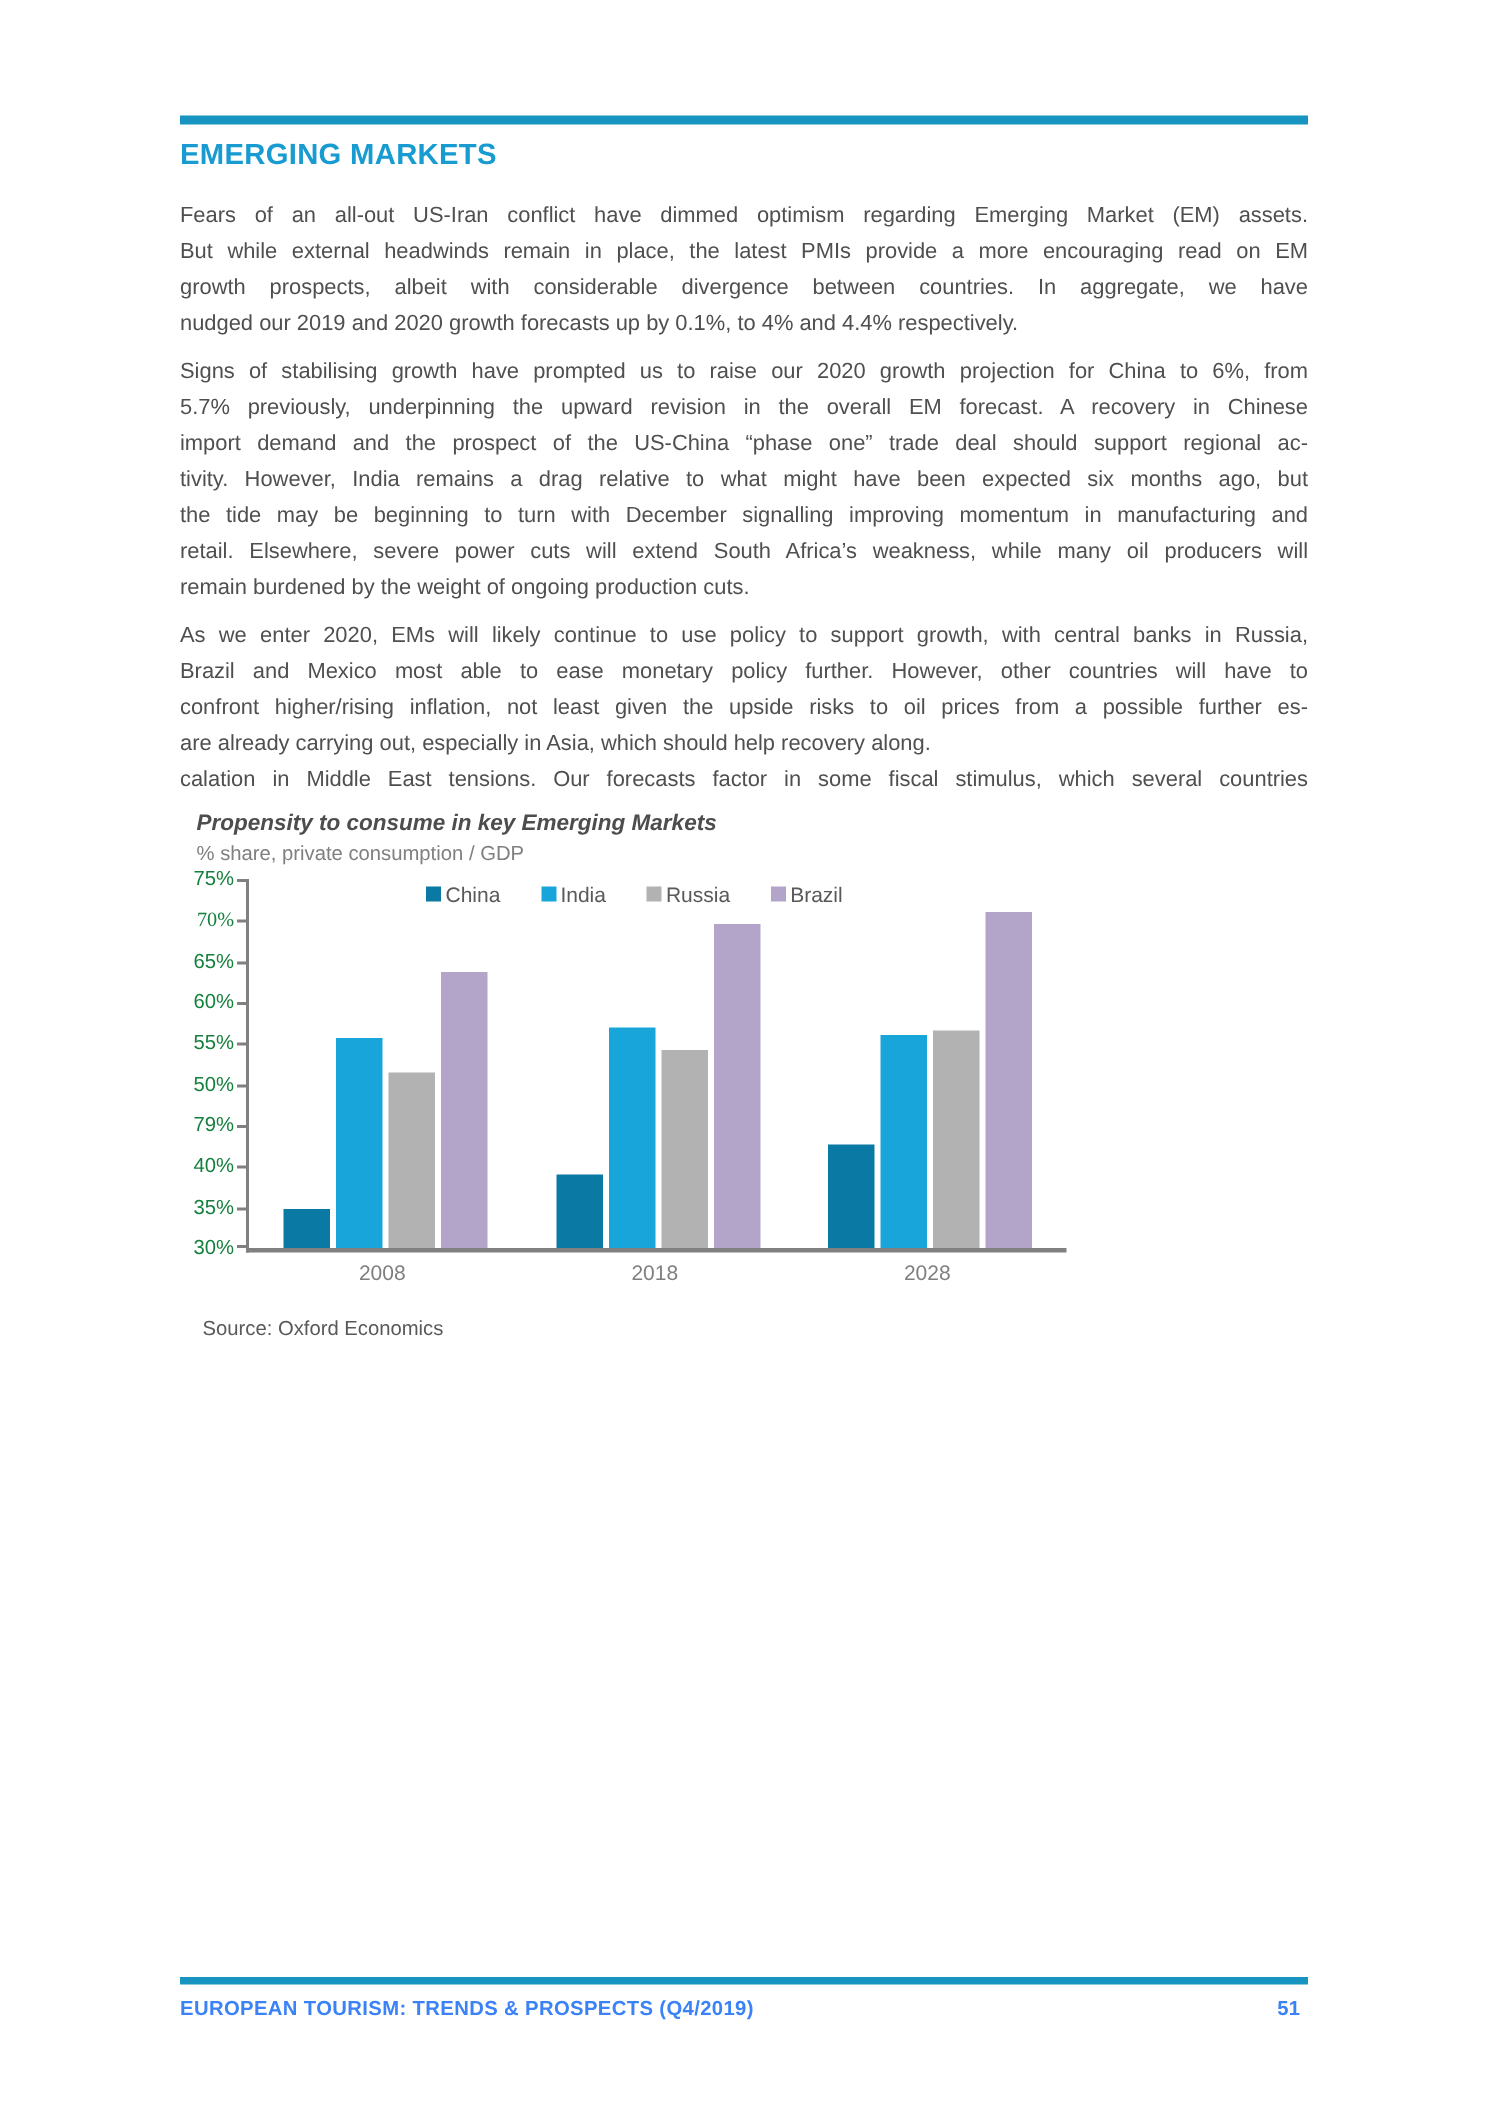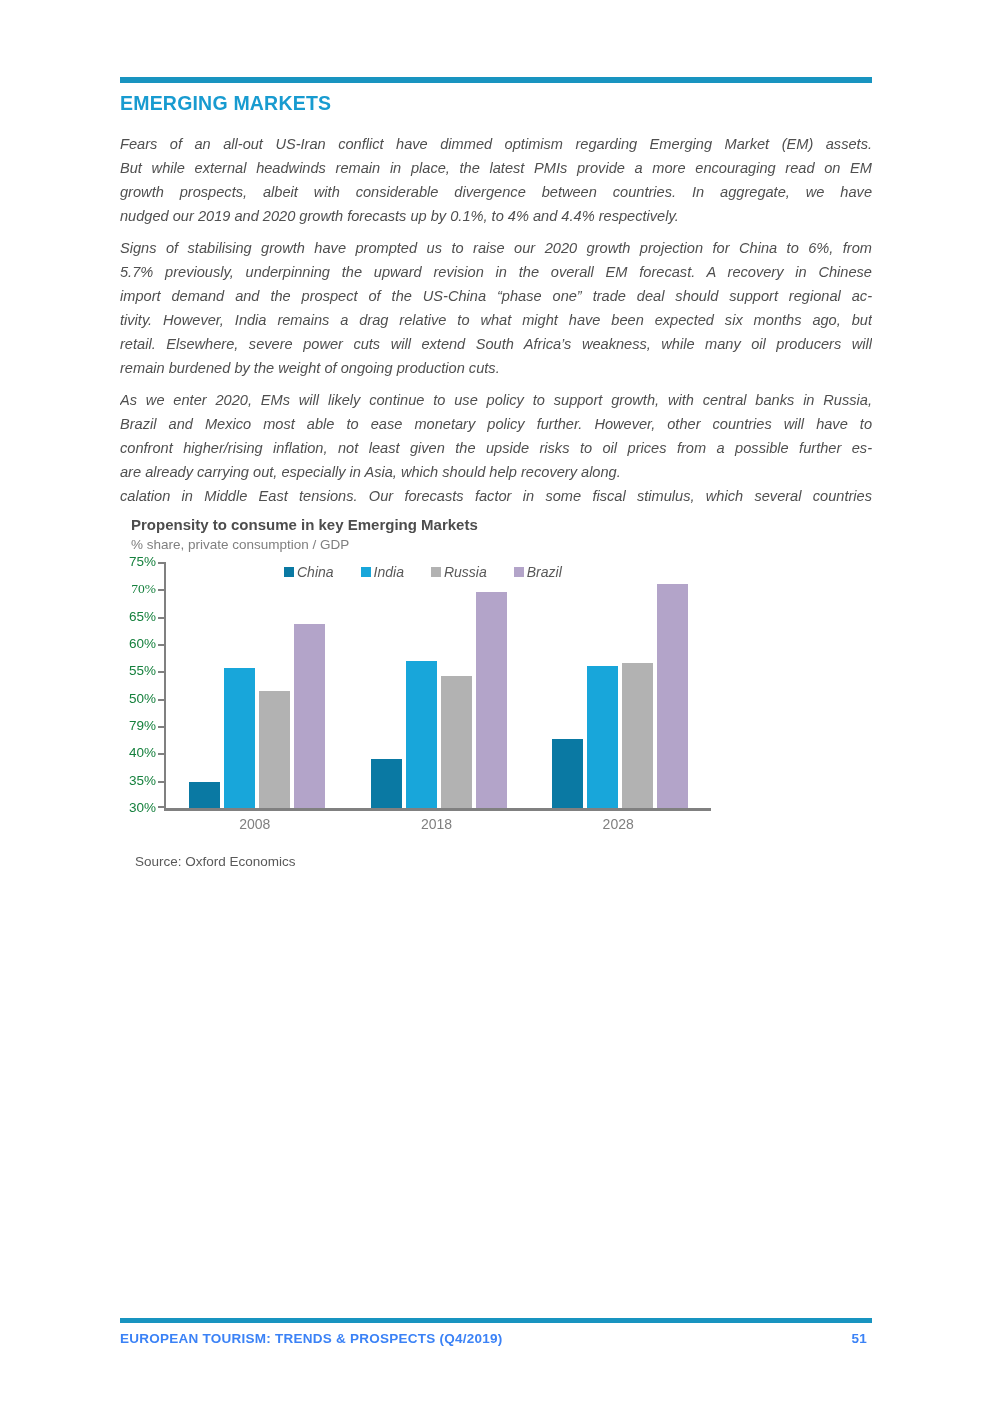--- a/index.html
+++ b/index.html
@@ -7,42 +7,42 @@
     width:992px;height:1403px;background:#ffffff;position:relative;
     font-family:"Liberation Sans", sans-serif;
     -webkit-font-smoothing:antialiased;
   }
   .content{position:absolute;left:120px;top:0;width:752px;}
   .top-rule{margin-top:77px;height:6px;background:#1894c0;}
   h1.section-title{
     margin:9px 0 0 0;font-size:19.5px;font-weight:bold;color:#189bd0;
     letter-spacing:0.2px;
   }
-  .article{margin-top:17px;font-style:italic;}
+  .article{margin-top:17px;}
   .para{margin:0 0 8px 0;}
   .line{
     font-size:14.6px;line-height:24px;color:#4f4f4f;
     text-align:justify;text-align-last:justify;
     white-space:normal;overflow:hidden;height:24px;
   }
   .line.last{text-align-last:left;}
 
   .chart-block{margin-top:6px;}
-  .chart-title{margin-left:11px;font-size:15px;font-weight:bold;color:#4d4d4d;}
+  .chart-title{margin-left:11px;font-size:15px;font-weight:bold;color:#4d4d4d;font-style:italic;}
   .chart-subtitle{margin:4px 0 0 11px;font-size:13.5px;color:#7f7f7f;}
   .chart-body{margin-top:10px;display:flex;align-items:flex-start;}
   .y-axis{position:relative;width:44px;height:246px;flex:0 0 44px;}
   .y-tick-label{
     position:absolute;right:8px;width:36px;text-align:right;
     font-size:13.5px;color:#15803d;
   }
   .plot{
     position:relative;width:545px;height:246px;
     border-left:2px solid #808080;border-bottom:3px solid #808080;
-    display:flex;align-items:flex-end;font-style:italic;
+    display:flex;align-items:flex-end;
   }
   .y-tick-mark{position:absolute;left:-8px;width:7px;height:2px;background:#808080;}
   .legend{
     position:absolute;top:2px;left:118px;display:flex;gap:27px;align-items:center;
   }
   .legend-item{display:flex;align-items:center;}
   .legend-swatch{width:10px;height:10px;display:inline-block;}
   .legend-label{margin-left:3px;font-size:14px;color:#595959;}
   .bar-group{
     flex:1 1 0;display:flex;justify-content:center;align-items:flex-end;height:100%;
@@ -72,20 +72,21 @@
         <div class="line">Fears of an all-out US-Iran conflict have dimmed optimism regarding Emerging Market (EM) assets.</div>
         <div class="line">But while external headwinds remain in place, the latest PMIs provide a more encouraging read on EM</div>
         <div class="line">growth prospects, albeit with considerable divergence between countries. In aggregate, we have</div>
         <div class="line last">nudged our 2019 and 2020 growth forecasts up by 0.1%, to 4% and 4.4% respectively.</div>
       </div>
       <div class="para">
         <div class="line">Signs of stabilising growth have prompted us to raise our 2020 growth projection for China to 6%, from</div>
         <div class="line">5.7% previously, underpinning the upward revision in the overall EM forecast. A recovery in Chinese</div>
         <div class="line">import demand and the prospect of the US-China “phase one” trade deal should support regional ac-</div>
         <div class="line">tivity. However, India remains a drag relative to what might have been expected six months ago, but</div>
+        <div class="line">the tide may be beginning to turn with December signalling improving momentum in manufacturing and</div>
         <div class="line">retail. Elsewhere, severe power cuts will extend South Africa’s weakness, while many oil producers will</div>
         <div class="line last">remain burdened by the weight of ongoing production cuts.</div>
       </div>
       <div class="para">
         <div class="line">As we enter 2020, EMs will likely continue to use policy to support growth, with central banks in Russia,</div>
         <div class="line">Brazil and Mexico most able to ease monetary policy further. However, other countries will have to</div>
         <div class="line">confront higher/rising inflation, not least given the upside risks to oil prices from a possible further es-</div>
         <div class="line last">are already carrying out, especially in Asia, which should help recovery along.</div>
         <div class="line">calation in Middle East tensions. Our forecasts factor in some fiscal stimulus, which several countries</div>
       </div>

